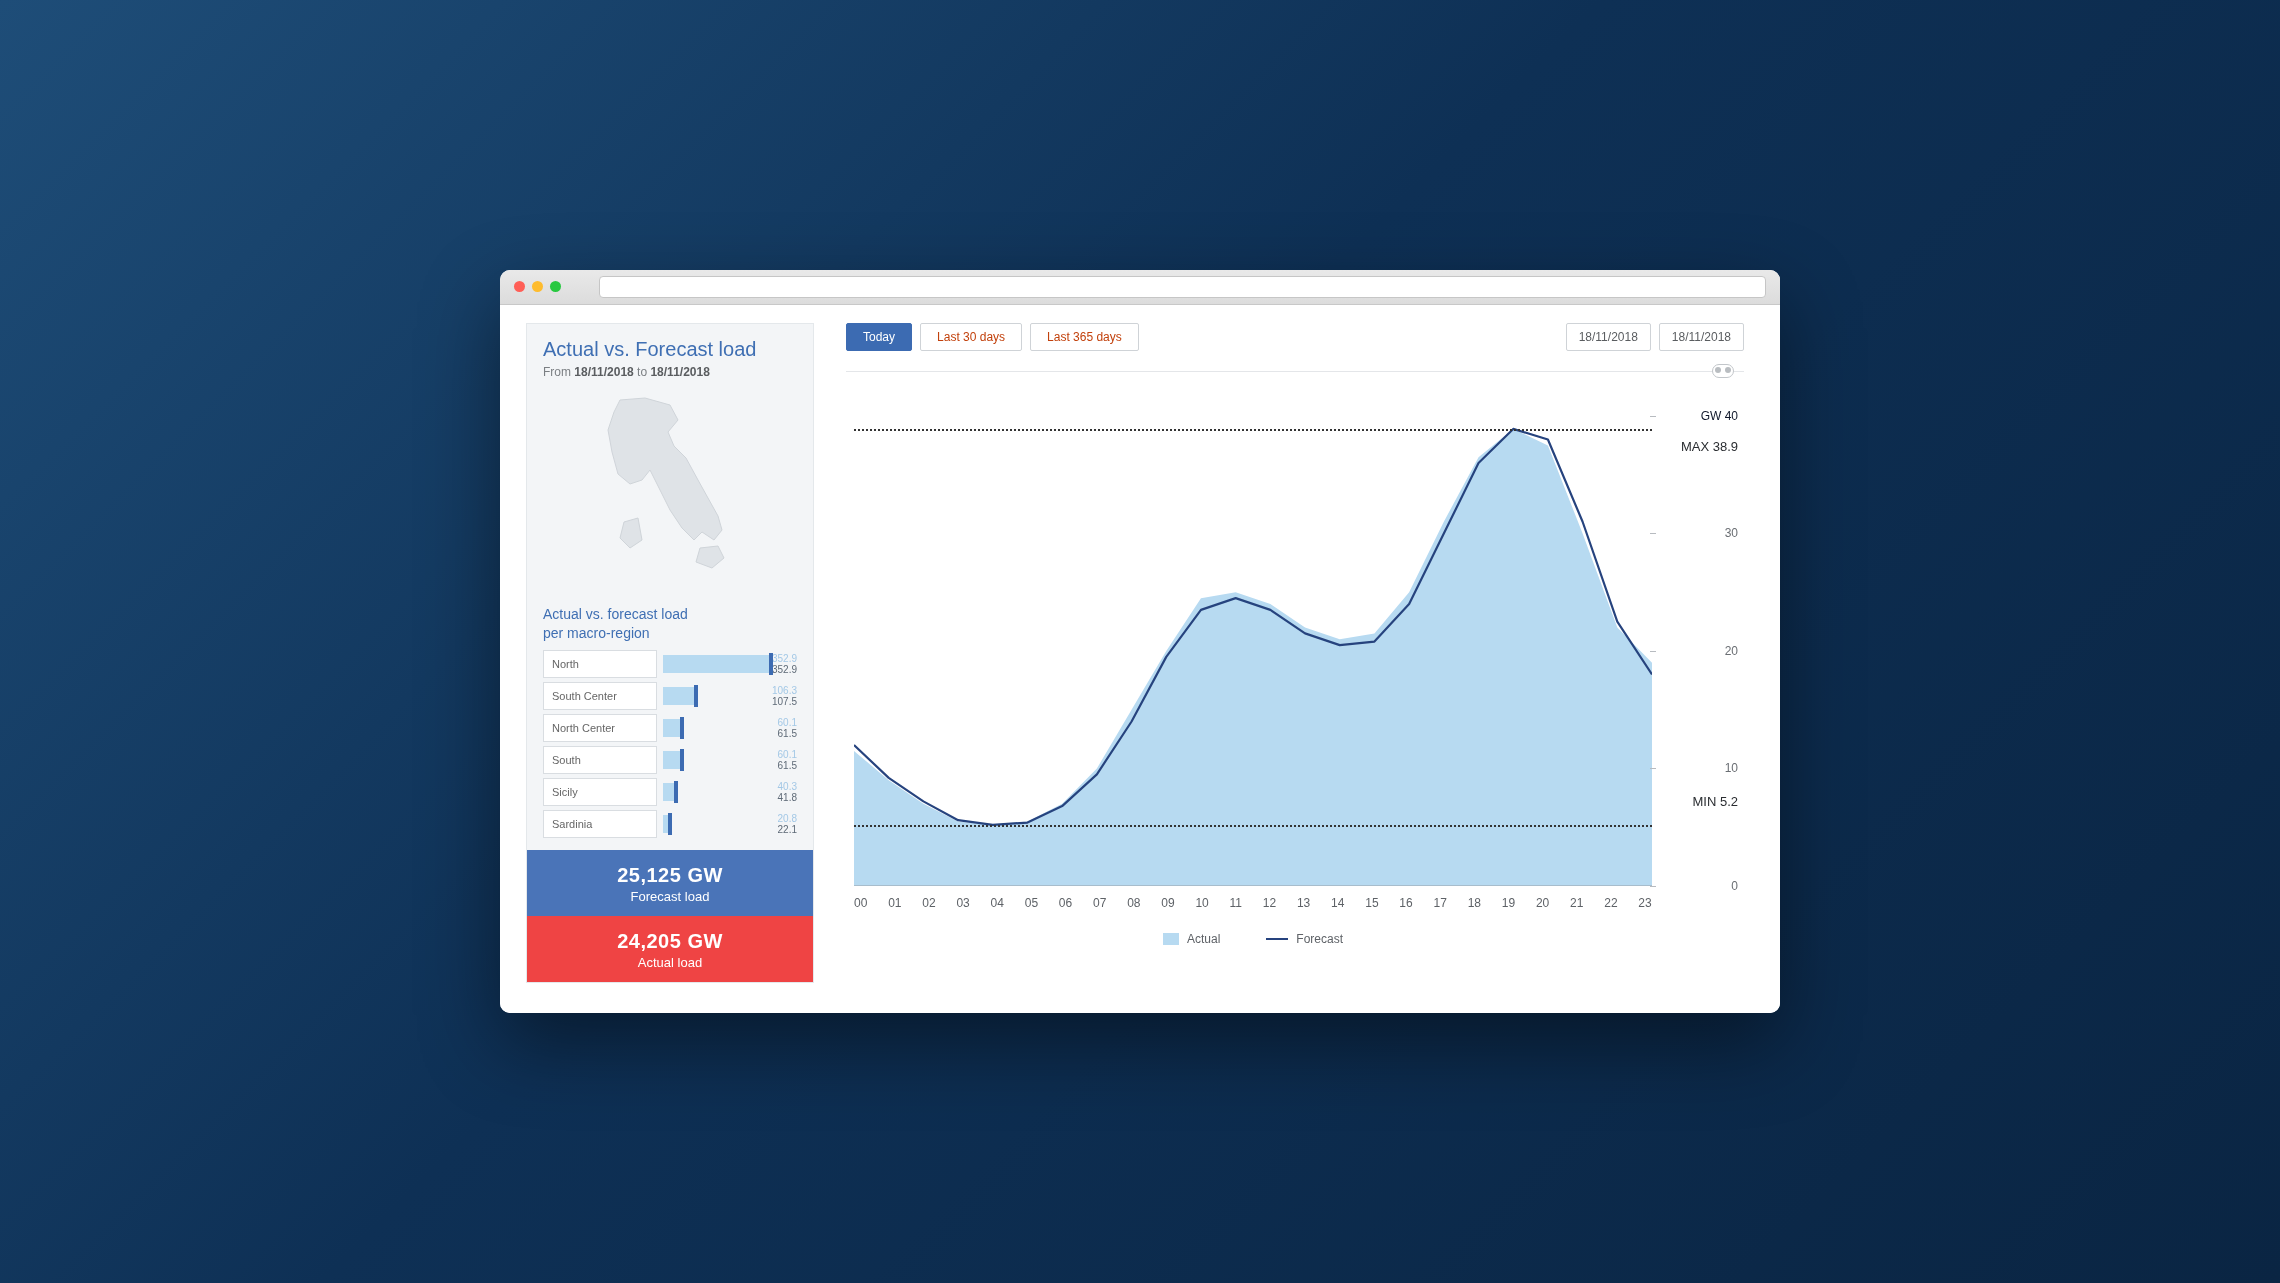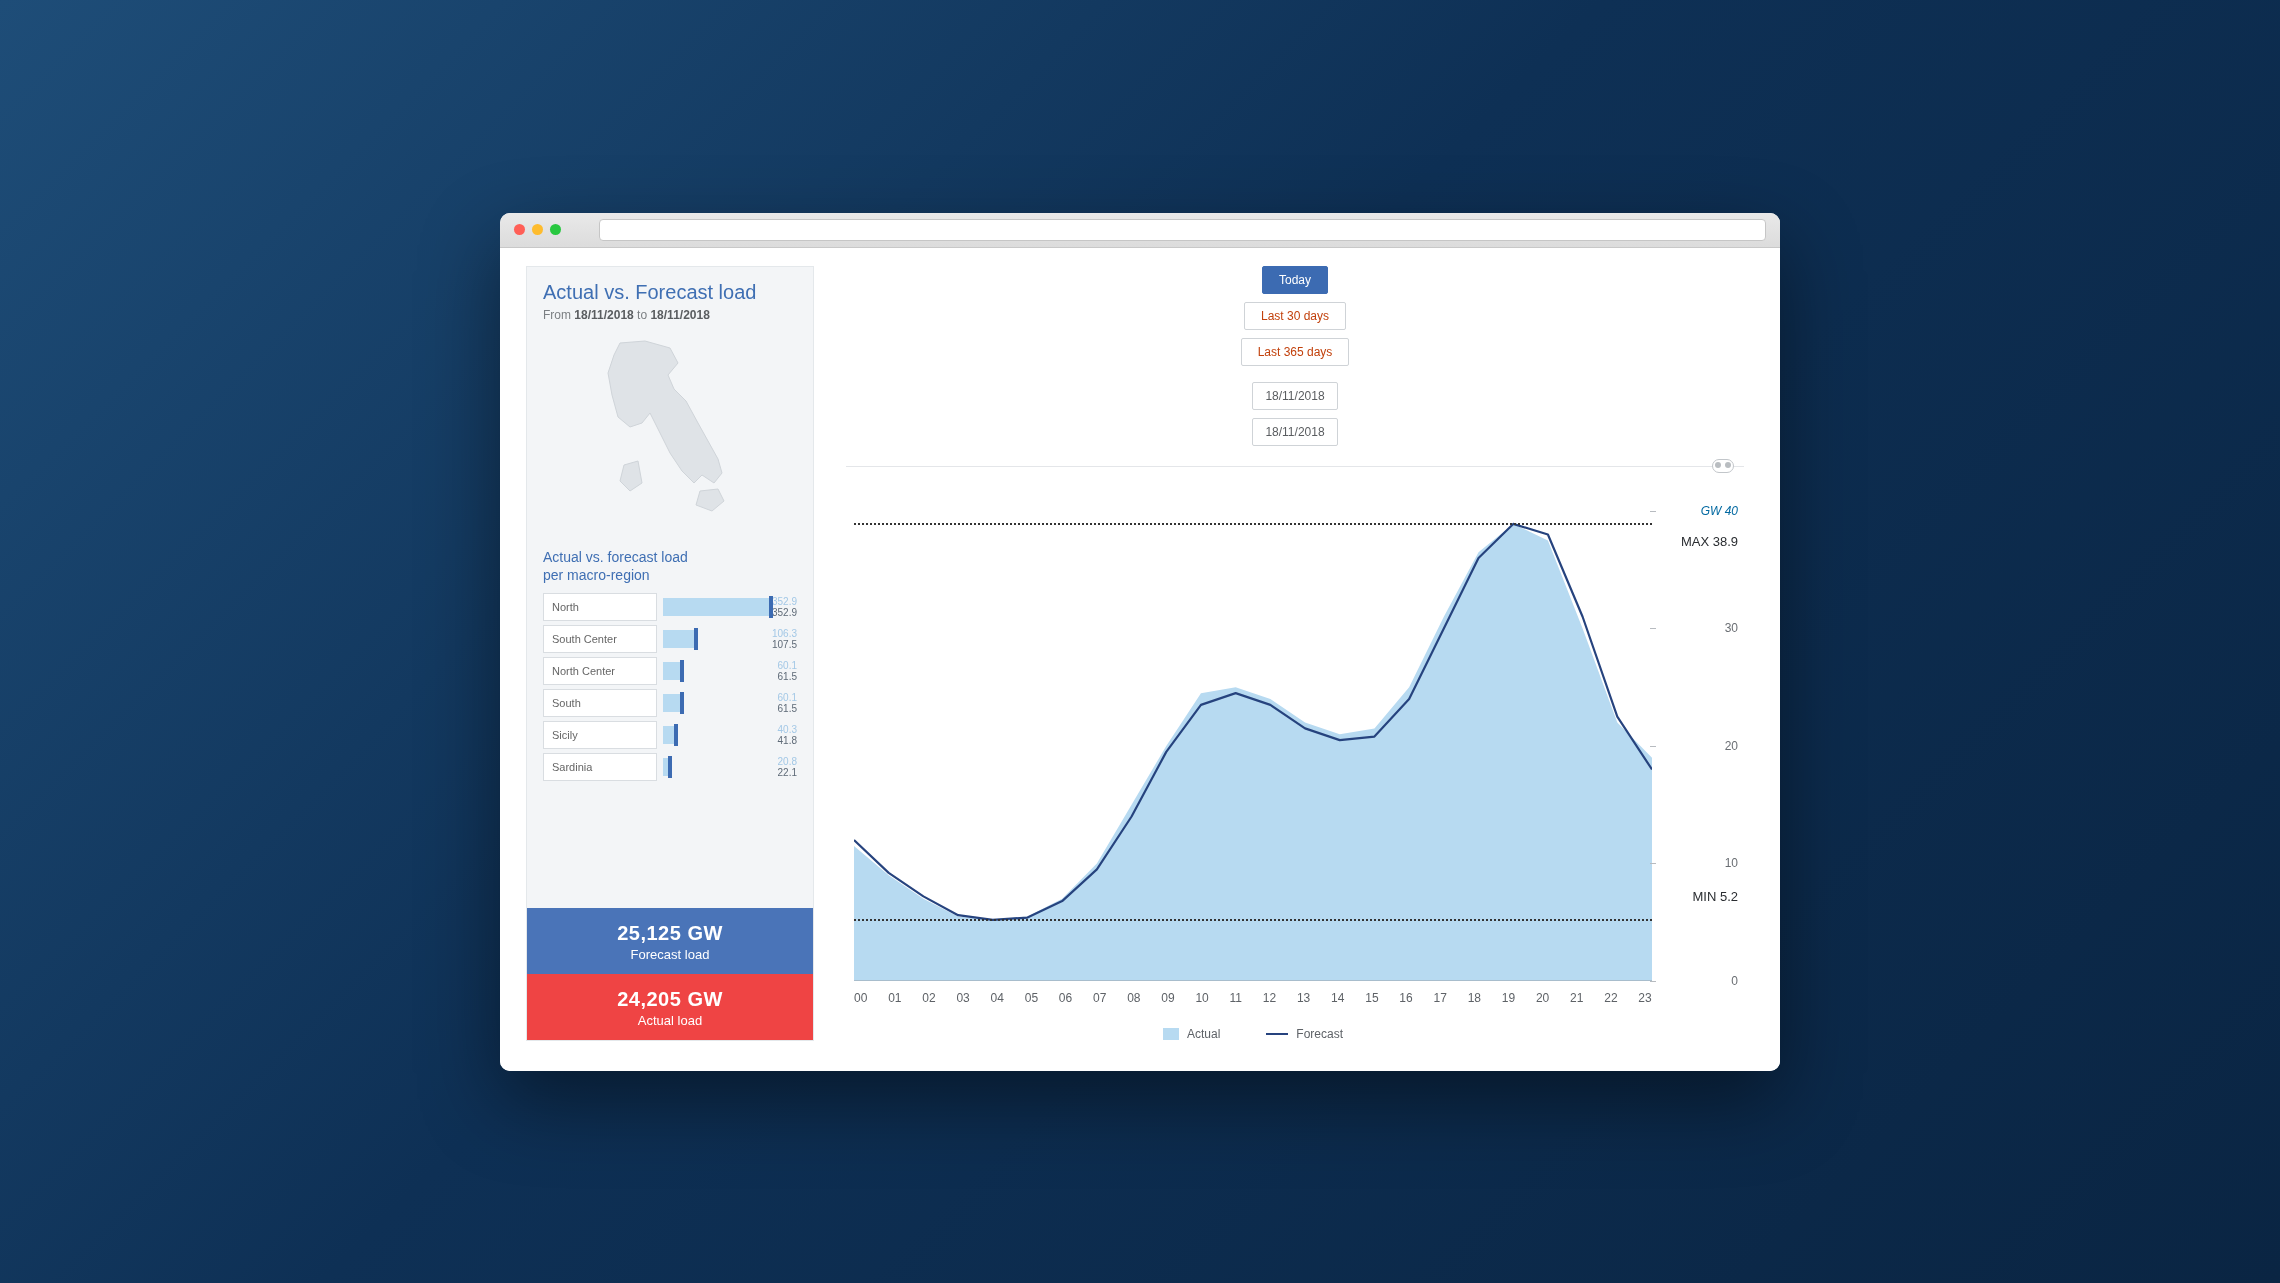--- a/index.html
+++ b/index.html
@@ -71,21 +71,21 @@
   .region-vals .a{color:#a3c8e6;}
   .region-vals .f{color:#5e6a77;}
   .totals{display:flex;margin-top:auto;flex-direction:column;}
   .total-box{flex:1;text-align:center;padding:14px 6px 12px 6px;color:#fff;}
   .total-box.forecast{background:#4a74b8;}
   .total-box.actual{background:#ef4444;}
   .total-val{font-size:20px;font-weight:600;letter-spacing:.5px;}
   .total-lbl{font-size:13px;margin-top:2px;}
   
   .main{flex:1;display:flex;flex-direction:column;}
-  .toolbar{display:flex;align-items:center;gap:8px;margin-bottom:6px;flex-direction:column;}
+  .toolbar{display:flex;align-items:center;gap:8px;margin-bottom:6px;}
   .btn{
     border:1px solid #cfd3d7;background:#fff;color:#c2410c;
     font-size:12px;padding:6px 16px;border-radius:2px;cursor:pointer;
   }
   .btn.active{background:#3c6bb2;border-color:#3c6bb2;color:#fff;}
   .date-box{
     border:1px solid #cfd3d7;background:#fff;color:#5a5d60;
     font-size:12px;padding:6px 12px;border-radius:2px;
   }
   .timeline{height:14px;border-bottom:1px solid #e4e6e9;position:relative;margin-bottom:20px;}
@@ -239,21 +239,21 @@
       </div>
 
       <div class="chart-wrap">
         <div class="chart-area" id="chart-area">
           <svg class="plot" id="plot" preserveAspectRatio="none" viewBox="0 0 806 470">
               <path d="M 0 334.875 L 35.04347826086956 364.25 L 70.08695652173913 387.75 L 105.13043478260869 405.375 L 140.17391304347825 408.9 L 175.2173913043478 405.375 L 210.26086956521738 387.75 L 245.30434782608697 352.5 L 280.3478260869565 293.75 L 315.3913043478261 235 L 350.4347826086956 182.125 L 385.47826086956525 176.25 L 420.52173913043475 188 L 455.5652173913043 211.5 L 490.60869565217394 223.25 L 525.6521739130435 217.375 L 560.695652173913 176.25 L 595.7391304347826 105.75 L 630.7826086956522 41.125 L 665.8260869565217 12.925000000000011 L 700.8695652173913 29.375 L 735.9130434782609 117.5 L 770.9565217391305 211.5 L 806 246.75 L 806 470 L 0 470 Z" fill="#b7daf1" stroke="none"></path>
               <path d="M 0 329 L 35.04347826086956 361.9 L 70.08695652173913 385.4 L 105.13043478260869 404.2 L 140.17391304347825 408.9 L 175.2173913043478 406.55 L 210.26086956521738 390.1 L 245.30434782608697 358.375 L 280.3478260869565 305.5 L 315.3913043478261 240.875 L 350.4347826086956 193.875 L 385.47826086956525 182.125 L 420.52173913043475 193.875 L 455.5652173913043 217.375 L 490.60869565217394 229.12500000000003 L 525.6521739130435 225.6 L 560.695652173913 188 L 595.7391304347826 117.5 L 630.7826086956522 47 L 665.8260869565217 12.925000000000011 L 700.8695652173913 23.5 L 735.9130434782609 105.75 L 770.9565217391305 205.625 L 806 258.5" fill="none" stroke="#26437e" stroke-width="2.2" stroke-linejoin="round"></path>
               <line x1="0" x2="806" y1="470" y2="470" stroke="#9aa0a6" stroke-width="1"></line>
             </svg>
         <div class="y-tick" style="top: 0px;"></div>
-            <div class="y-label" style="top: 0px; color: #0369a1; font-style: italic;">GW 40</div>
+            <div class="y-label" style="top: 0px; color: #0f172a;">GW 40</div>
             <div class="guide-line" style="top: 12.925px;"></div>
             <div class="guide-label" style="top: 30px;">MAX 38.9</div>
             <div class="y-tick" style="top: 117.5px;"></div>
             <div class="y-label" style="top: 117.5px;">30</div>
             <div class="y-tick" style="top: 235px;"></div>
             <div class="y-label" style="top: 235px;">20</div>
             <div class="y-tick" style="top: 352.5px;"></div>
             <div class="y-label" style="top: 352.5px;">10</div>
             <div class="guide-line" style="top: 408.9px;"></div>
             <div class="guide-label" style="top: 385px;">MIN 5.2</div>

